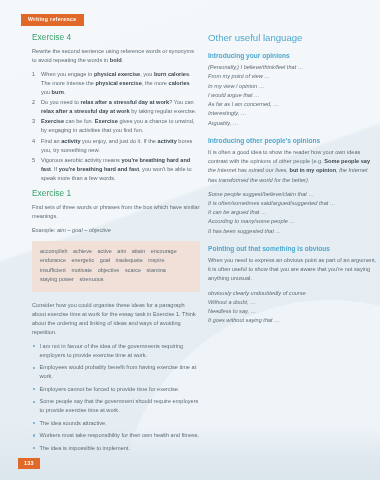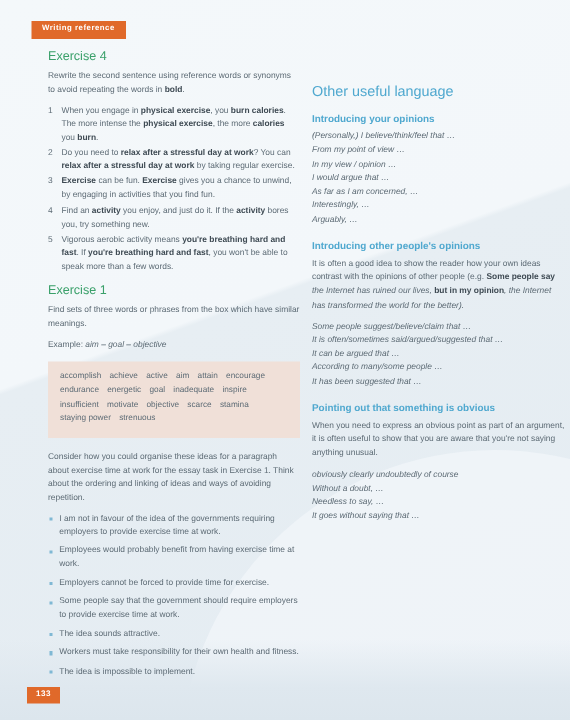--- a/index.html
+++ b/index.html
@@ -67,21 +67,20 @@
     position: absolute;
     left: 20px;
     top: 33px;
     width: 168px;
   }
   .col-right {
     position: absolute;
     left: 196px;
     top: 33px;
     width: 170px;
-    margin-top: 24px;
   }
   
   .ex-heading {
     color: #3aa06a;
     font-size: 8.4px;
     font-weight: normal;
     margin: 0 0 4.5px 0;
     line-height: 1.1;
   }
   .body-text {

